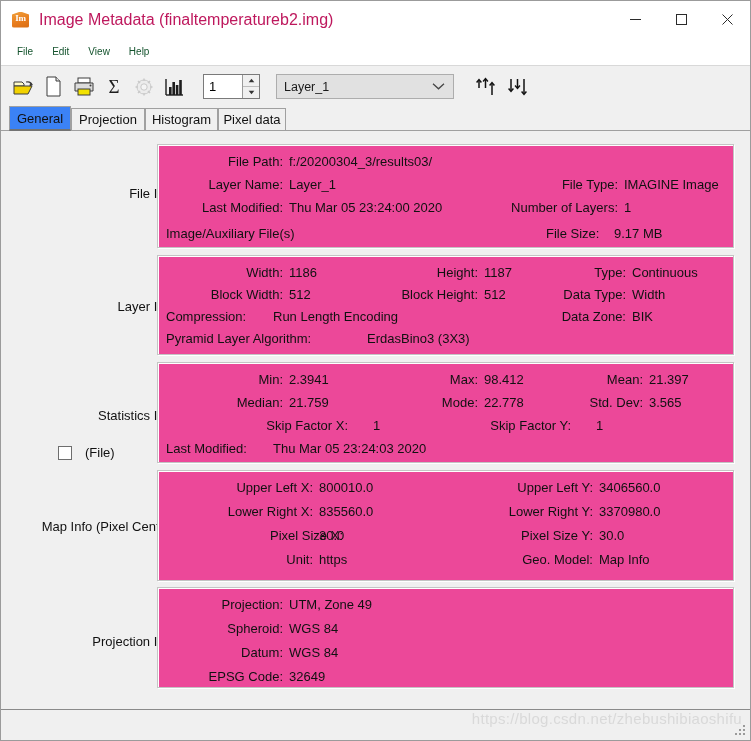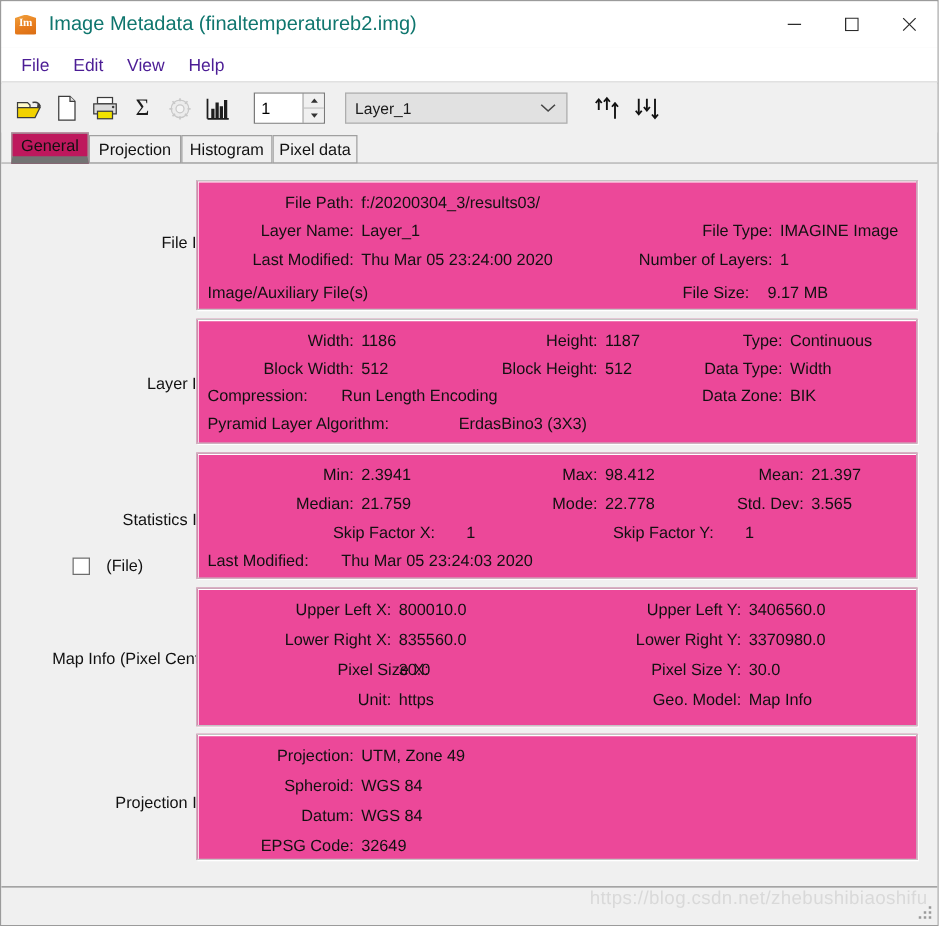--- a/index.html
+++ b/index.html
@@ -55,21 +55,21 @@
     text-align: center;
     font-size: 9px;
     font-weight: bold;
     color: #ffffff;
     font-family: "Liberation Serif", serif;
     letter-spacing: -0.3px;
   }
   .title-text {
     margin-left: 9px;
     font-size: 16px;
-    color: #0f766e;
+    color: #be185d;
     white-space: nowrap;
   }
   .win-controls {
     position: absolute;
     right: 0; top: 0;
     height: 37px;
     display: flex;
   }
   .win-btn {
     width: 46px;
@@ -86,22 +86,22 @@
     left: 0; top: 37px;
     width: 749px;
     height: 28px;
     background: #ffffff;
     display: flex;
     align-items: center;
     box-sizing: border-box;
     border-bottom: 1px solid #d8d8d8;
   }
   .menu-item {
-    font-size: 14px;
-    color: #4c1d95;
+    font-size: 10px;
+    color: #14532d;
     padding: 3px 8px;
     margin-left: 3px;
     white-space: nowrap;
   }
   .menu-item:first-child { margin-left: 8px; }
 
   
   .toolbar {
     position: absolute;
     left: 0; top: 66px;
@@ -215,22 +215,22 @@
     align-items: center;
     justify-content: center;
     font-size: 13px;
     color: #111;
     padding: 0 7px;
     white-space: nowrap;
   }
   .tab.active {
     top: 0;
     height: 25px;
-    background: #be185d;
-    border-bottom: 6px solid #737373;
+    background: #3b82f6;
+    border-bottom: 2px solid #737373;
     z-index: 3;
   }
 
   
   .page {
     position: absolute;
     left: 0; top: 130px;
     width: 749px;
     height: 578px;
     background: #f0f0f0;

